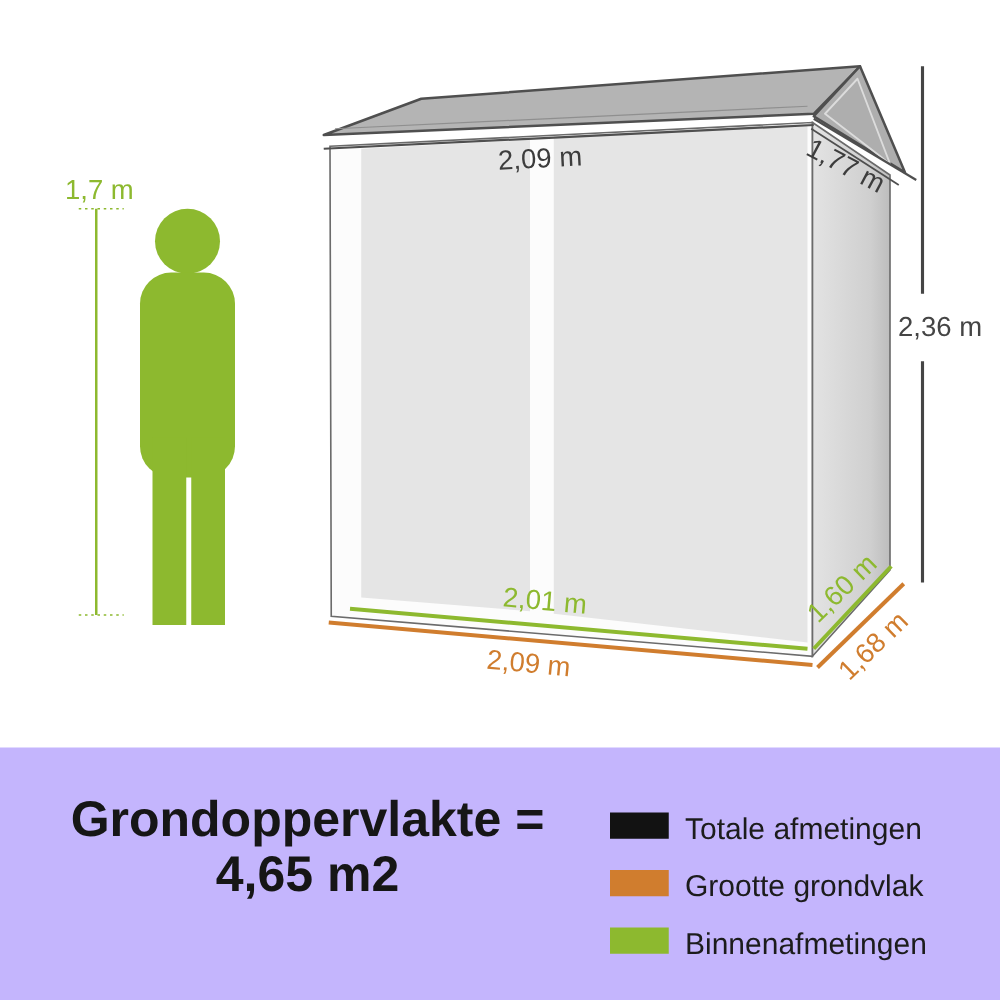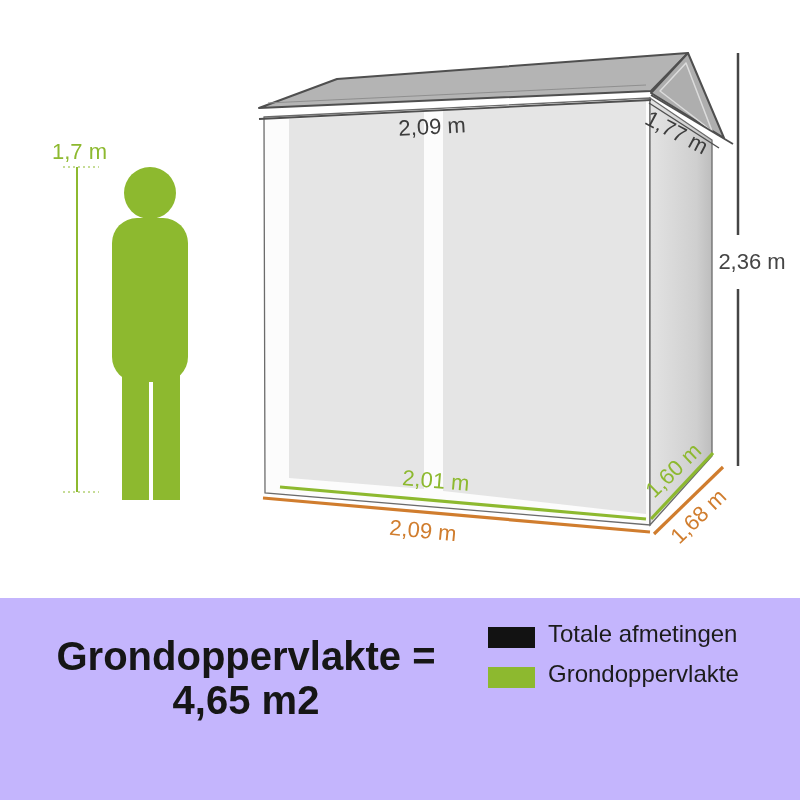--- a/index.html
+++ b/index.html
@@ -4,21 +4,21 @@
 <style>
   html,body{margin:0;padding:0;background:#ffffff;}
   #stage{position:relative;width:800px;height:800px;overflow:hidden;
          font-family:"Liberation Sans",sans-serif;background:#ffffff;}
   #diagram{position:absolute;left:0;top:0;}
   .dim-label{font-family:"Liberation Sans",sans-serif;font-size:22px;}
   #summary-panel{position:absolute;left:0;top:598px;width:800px;height:202px;}
   #floor-area-title{position:absolute;left:22px;top:36px;width:448px;
       text-align:center;font-size:40px;line-height:44px;font-weight:bold;color:#161616;}
   #legend{position:absolute;left:488px;top:28px;}
-  .legend-row{display:flex;align-items:flex-end;height:22px;margin-bottom:18px;}
+  .legend-row{display:flex;align-items:flex-start;height:22px;margin-bottom:18px;margin-top:24px;}
   .legend-swatch{width:47px;height:21px;margin-right:13px;flex:0 0 auto;}
   .legend-label{font-size:24px;color:#1c1c1c;white-space:nowrap;}
 </style>
 </head>
 <body>
 
 <div id="stage">
 
   <svg id="diagram" width="800" height="600" viewBox="0 0 800 600">
     <defs>
@@ -83,19 +83,23 @@
     <div id="floor-area-title">
       <div>Grondoppervlakte =</div>
       <div>4,65 m2</div>
     </div>
     <div id="legend">
       <div class="legend-row">
         <div class="legend-swatch" style="background: rgb(18, 18, 18);"></div>
         <span class="legend-label">Totale afmetingen</span>
       </div>
       <div class="legend-row">
+        <div class="legend-swatch" style="background: rgb(208, 125, 46);"></div>
+        <span class="legend-label">Grootte grondvlak</span>
+      </div>
+      <div class="legend-row">
         <div class="legend-swatch" style="background: rgb(141, 185, 47);"></div>
-        <span class="legend-label">Grondoppervlakte</span>
+        <span class="legend-label">Binnenafmetingen</span>
       </div>
     </div>
   </div>
 
 </div>
 
 </body></html>

